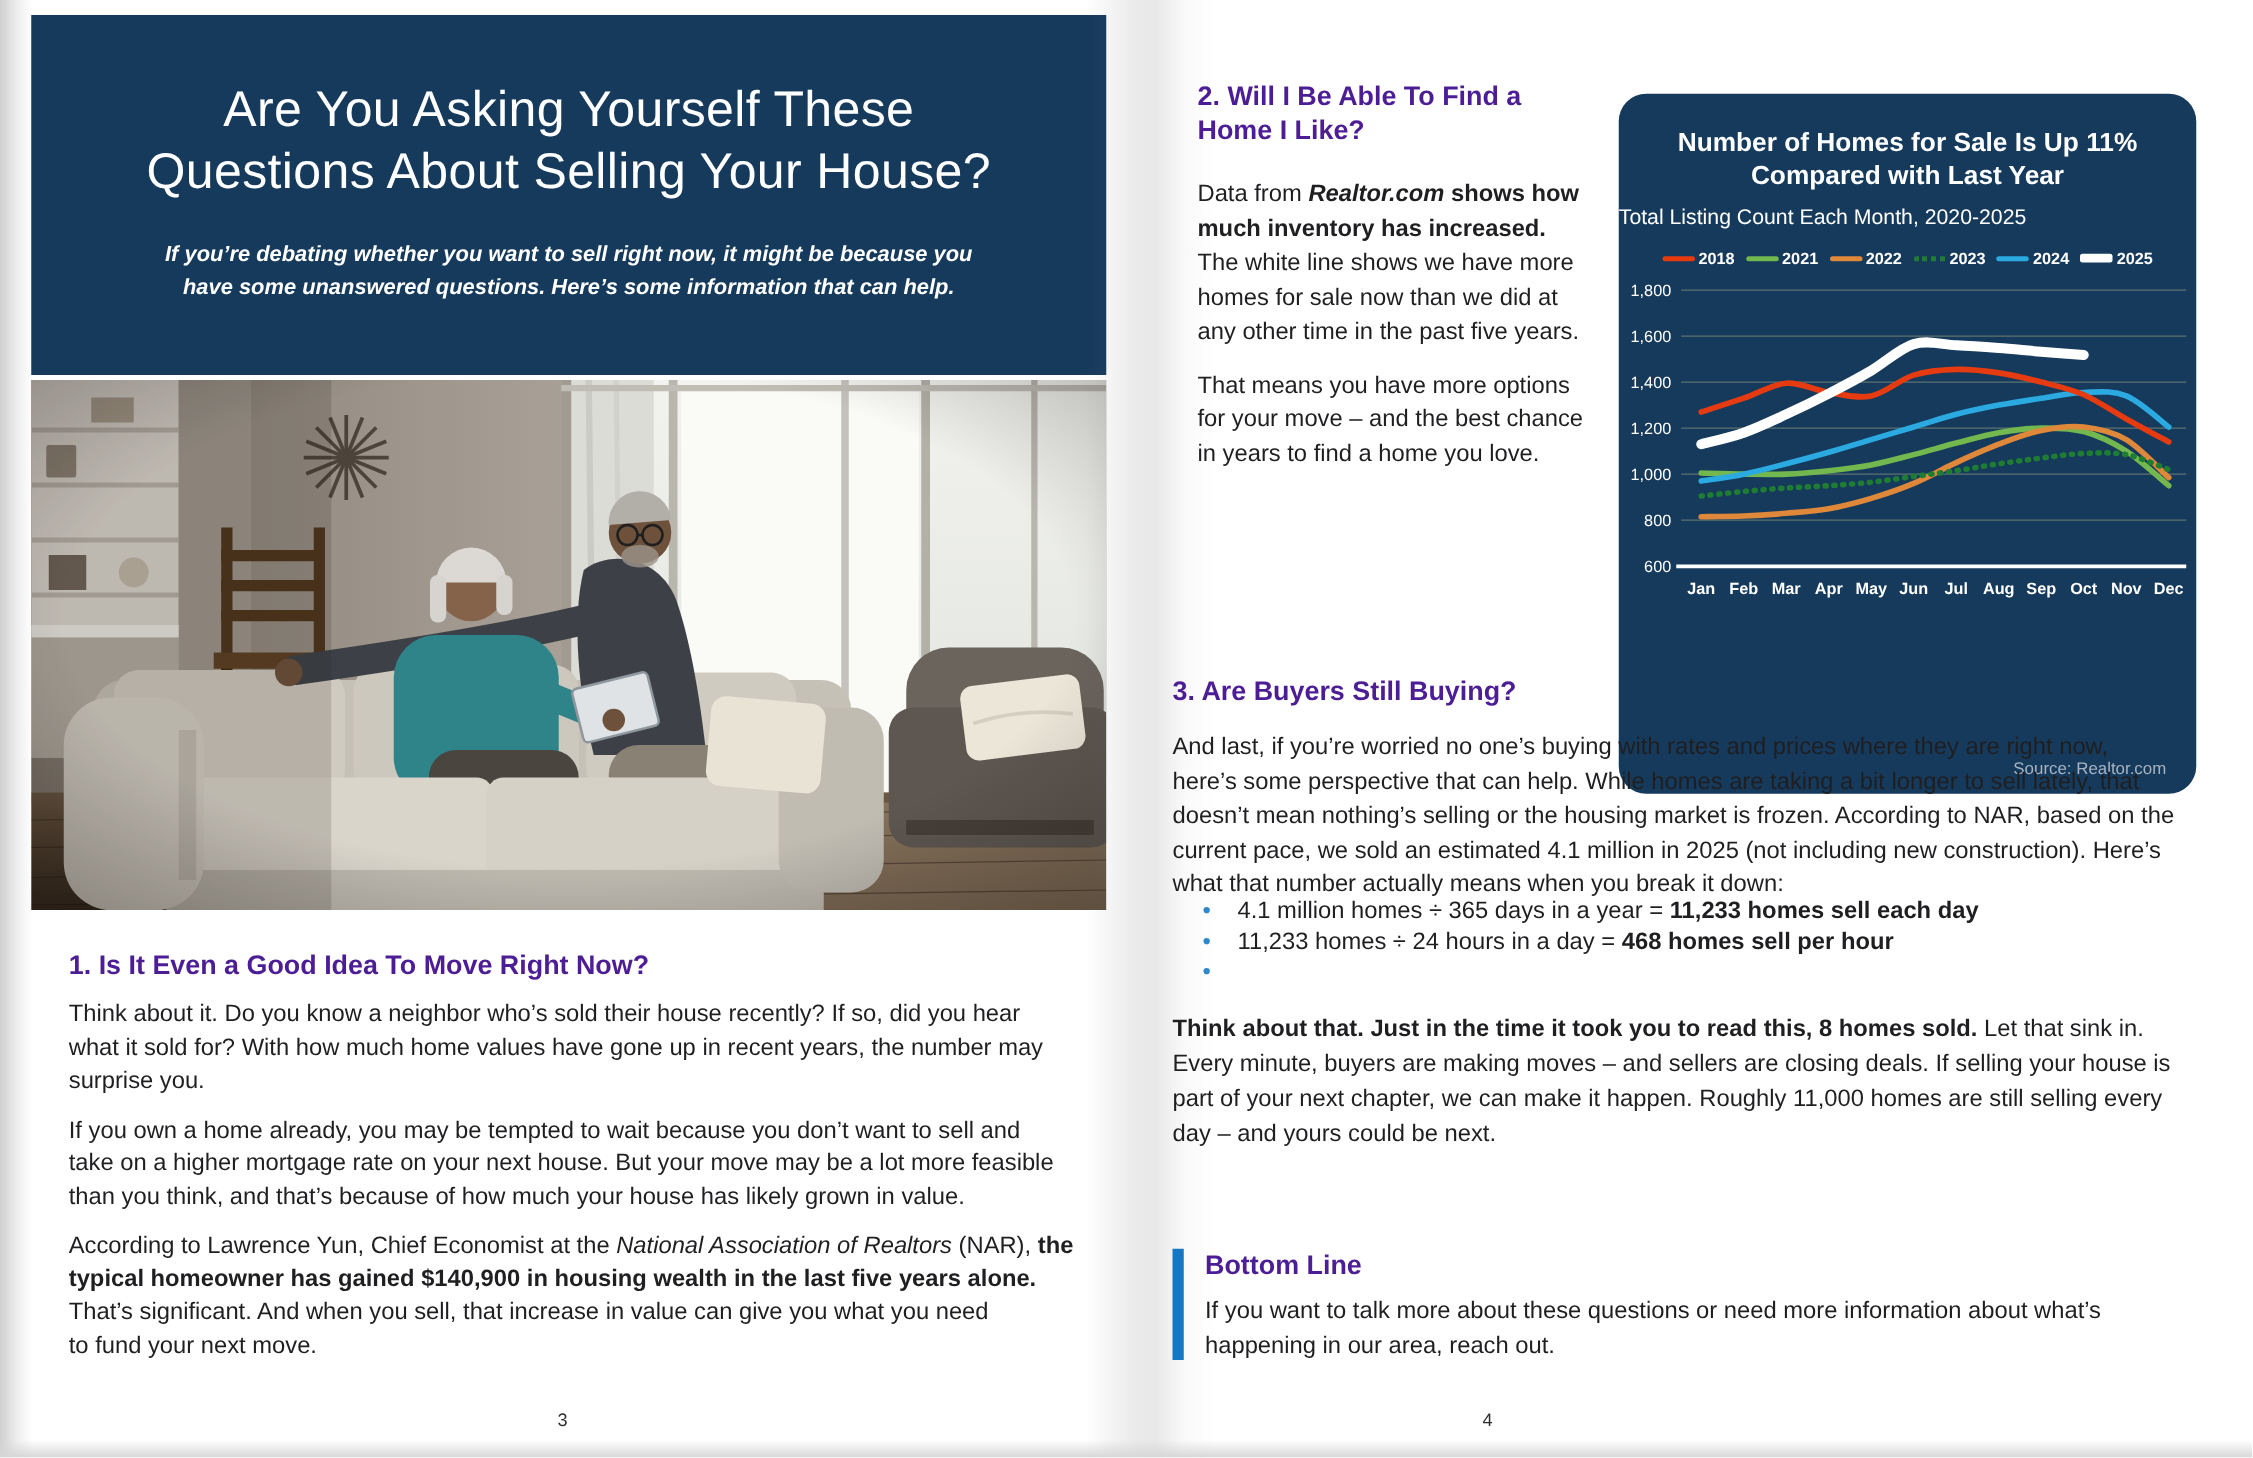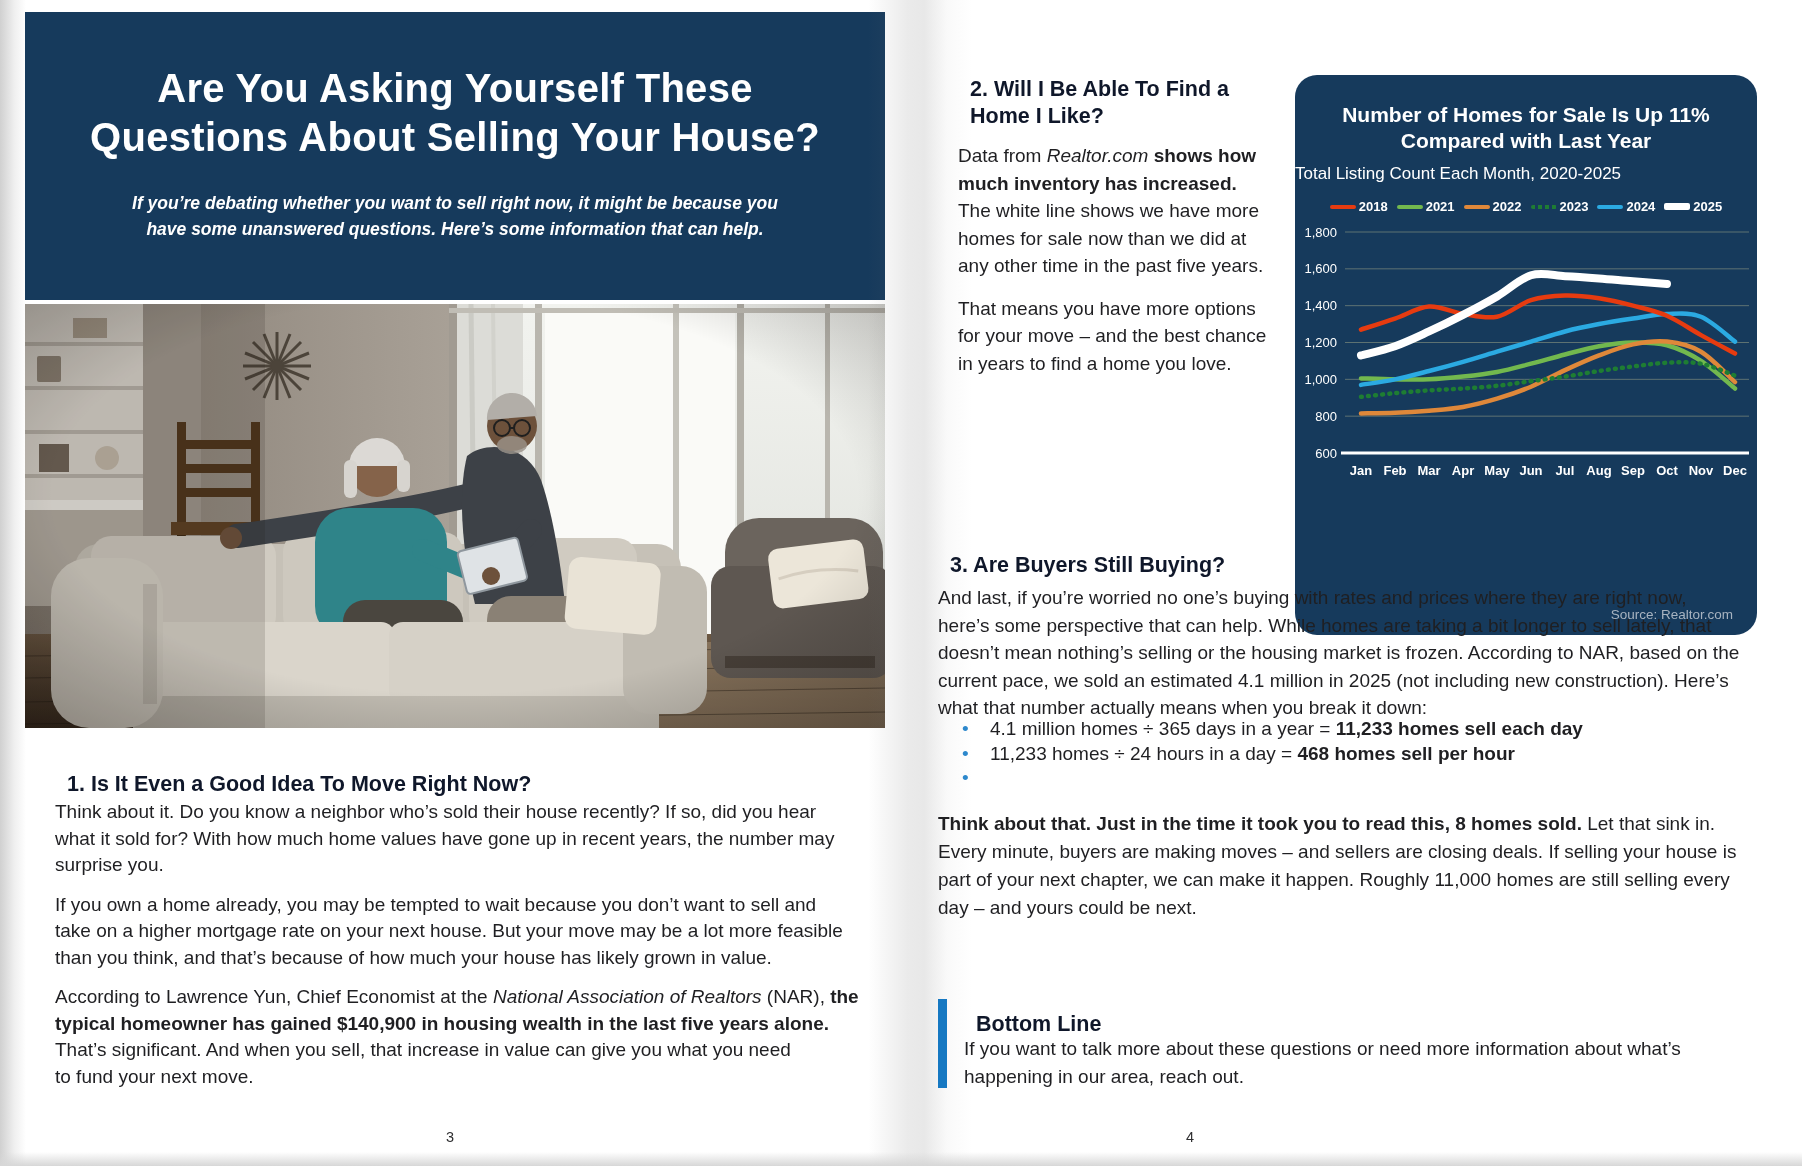--- a/index.html
+++ b/index.html
@@ -9,27 +9,27 @@
   }
   .edge-left{position:absolute;left:0;top:0;bottom:0;width:26px;
     background:linear-gradient(90deg,#d0d0d0 0%,#efefef 55%,#ffffff 100%);}
   .edge-bottom{position:absolute;left:0;right:0;bottom:0;height:14px;
     background:linear-gradient(180deg,rgba(0,0,0,0) 0%,#d7d7d7 100%);}
   .spine{position:absolute;left:868px;top:0;bottom:0;width:104px;
     background:linear-gradient(90deg,rgba(110,110,110,0) 0%,rgba(110,110,110,0.14) 38%,rgba(140,140,140,0.20) 54%,rgba(110,110,110,0.04) 76%,rgba(0,0,0,0) 100%);}
 
   .hero{position:absolute;left:25px;top:12px;width:860px;height:288px;background:#163a5c;}
   .hero h1{margin:52px 20px 0;text-align:center;color:#ffffff;font-size:40px;line-height:49px;
-    font-weight:bold;letter-spacing:0.3px;white-space:pre-line;}
+    font-weight:normal;letter-spacing:0.3px;white-space:pre-line;}
   .hero .sub{margin:28px 40px 0;text-align:center;color:#ffffff;font-size:17.5px;line-height:26px;
     font-style:italic;font-weight:bold;white-space:pre-line;}
 
   .photo{position:absolute;left:25px;top:304px;width:860px;height:424px;overflow:hidden;background:#9a938a;}
 
-  .sec-h{font-size:21.5px;font-weight:bold;color:#0f172a;margin:12px;white-space:pre-line;}
+  .sec-h{font-size:21.5px;font-weight:bold;color:#4c1d95;margin:0;white-space:pre-line;}
   .para{font-size:19px;color:#1f1f22;white-space:pre-line;margin:0;}
 
   .s1-h{position:absolute;left:55px;top:760px;}
   .col-left{position:absolute;left:55px;top:799px;width:852px;}
   .col-left .para{line-height:26.5px;margin-bottom:13px;}
 
   .pagenum{position:absolute;font-size:14.5px;color:#2e2e30;width:100px;text-align:center;top:1129px;}
   .pagenum.left{left:400px;}
   .pagenum.right{left:1140px;}
 
@@ -246,21 +246,21 @@
     </div>
     <div class="pagenum left">3</div>
   </section>
 
   <div class="spine"></div>
 
   <section>
     <h2 class="sec-h s2-h">2. Will I Be Able To Find a
 Home I Like?</h2>
     <div class="col-narrow">
-      <p class="para"><span style="font-weight: normal;">Data from </span><span style="font-weight: normal; font-style: italic; text-align: center;">Realtor.com</span><span style="font-weight: bold;"> shows how
+      <p class="para"><span style="font-weight: normal;">Data from </span><span style="font-weight: bold; font-style: italic; text-align: center;">Realtor.com</span><span style="font-weight: bold;"> shows how
 much inventory has increased.</span><span>
 The white line shows we have more
 homes for sale now than we did at
 any other time in the past five years.</span></p>
       <p class="para">That means you have more options
 for your move – and the best chance
 in years to find a home you love.</p>
     </div>
 
     <div class="chart-box">

